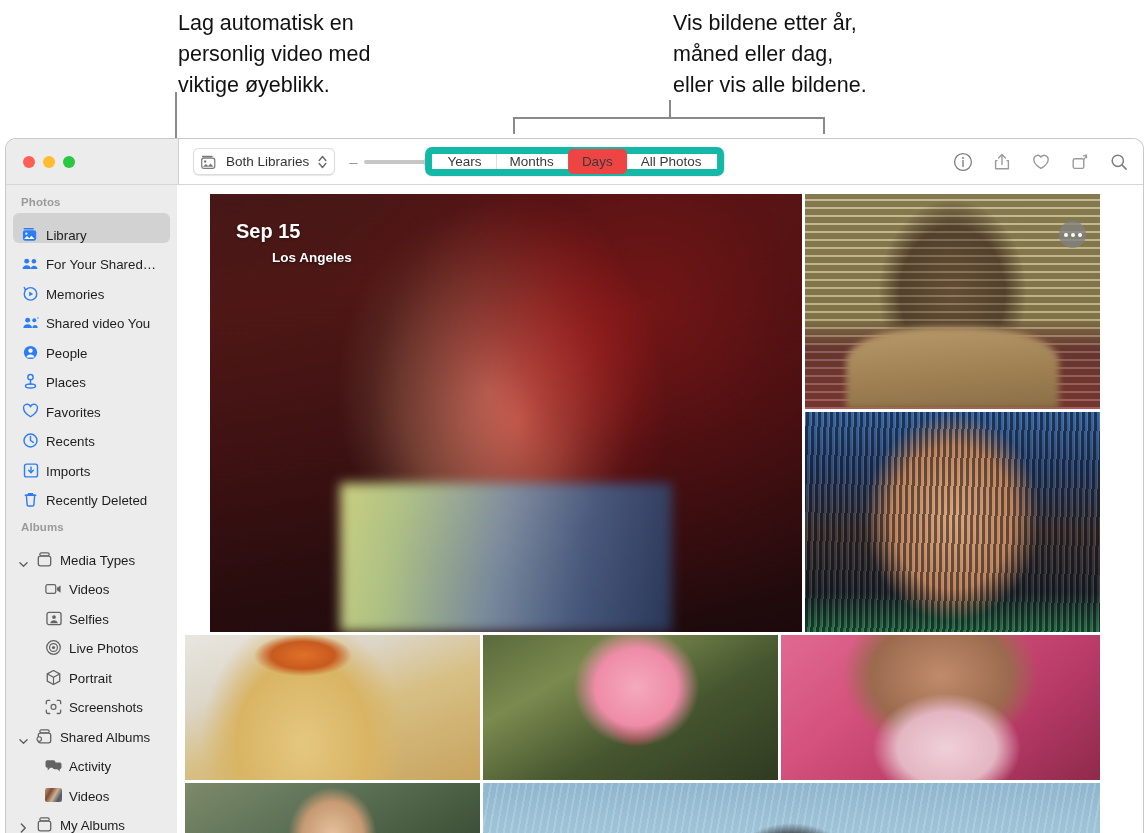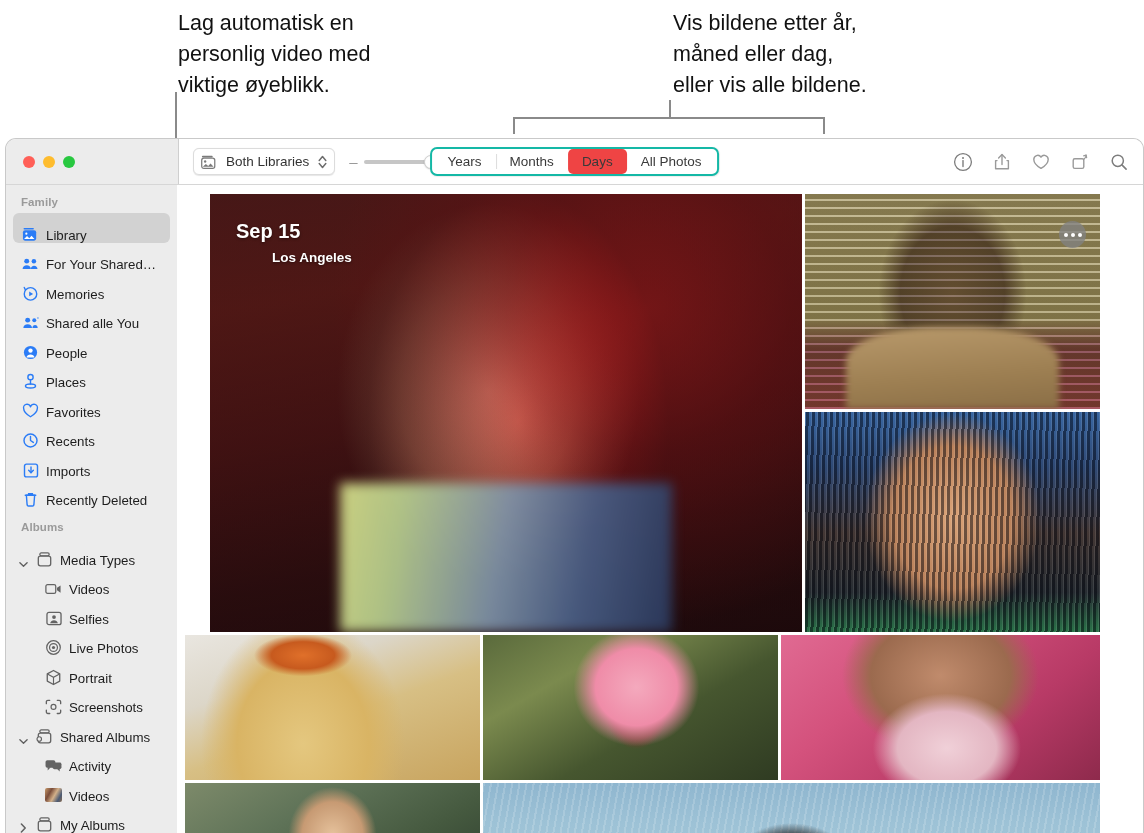--- a/index.html
+++ b/index.html
@@ -89,21 +89,21 @@
     position: absolute; left: 60px; top: -5px;
     width: 14px; height: 14px; border-radius: 50%;
     background: #ffffff; border: 1px solid #cfcfcf;
     box-shadow: 0 0.5px 1.5px rgba(0,0,0,.2);
   }
 
   
   #segmented {
     position: absolute; left: 50%; transform: translateX(-50%);
     display: flex; align-items: center;
-    background: #ffffff; border: 2px solid #14b8a6;
+    background: #ffffff; border: 7px solid #14b8a6;
     border-radius: 7px; height: 29px; padding: 2px;
     box-shadow: 0 0.5px 1px rgba(0,0,0,.07);
   }
   .seg {
     font-size: 13.5px; color: #3a3a3a;
     padding: 0 14px; height: 25px; line-height: 25px;
     border-radius: 5px; position: relative;
   }
   .seg + .seg::before {
     content: ""; position: absolute; left: 0; top: 5px;
@@ -321,21 +321,21 @@
           </span>
         </div>
 
       </div>
     </div>
 
     <div id="body">
 
       <div id="sidebar">
 
-        <div class="sb-head">Family</div>
+        <div class="sb-head">Photos</div>
 
         <div class="sb-item selected">
           <span class="sb-ico">
             <svg width="17" height="15" viewBox="0 0 18 15" fill="none">
               <rect x="1.6" y="0.6" width="11" height="1.7" rx=".85" fill="#2b7cf6"></rect>
               <rect x="1" y="3" width="14" height="11" rx="2.2" fill="#2b7cf6"></rect>
               <circle cx="4.6" cy="6.6" r="1.15" fill="#fff"></circle>
               <path d="M2.2 12.2l3.1-3 2.4 2.2 2.4-2.6 3.1 3.4z" fill="#fff"></path>
             </svg>
           </span>
@@ -368,21 +368,21 @@
         <div class="sb-item">
           <span class="sb-ico">
             <svg width="18" height="14" viewBox="0 0 18 14" fill="#2b7cf6">
               <circle cx="6" cy="4" r="2.6"></circle>
                 <circle cx="13" cy="4" r="2.1"></circle>
               <path d="M1.4 12.4c0-2.4 2-4 4.6-4s4.6 1.6 4.6 4z"></path>
               <path d="M11 12.4c.1-2 1.2-3.2 2.8-3.2 1.7 0 2.8 1.2 2.8 3.2z"></path>
               <rect x="16.2" y="1" width="1.4" height="1.4" rx=".7"></rect>
             </svg>
           </span>
-          <span>Shared alle You</span>
+          <span>Shared video You</span>
         </div>
 
         <div class="sb-item">
           <span class="sb-ico">
             <svg width="17" height="17" viewBox="0 0 18 18" fill="none">
               <circle cx="9" cy="9" r="7" fill="#2b7cf6"></circle>
               <circle cx="9" cy="7" r="2.3" fill="#fff"></circle>
               <path d="M4.6 14.4c.6-2.2 2.3-3.4 4.4-3.4s3.8 1.2 4.4 3.4z" fill="#fff"></path>
             </svg>
           </span>

